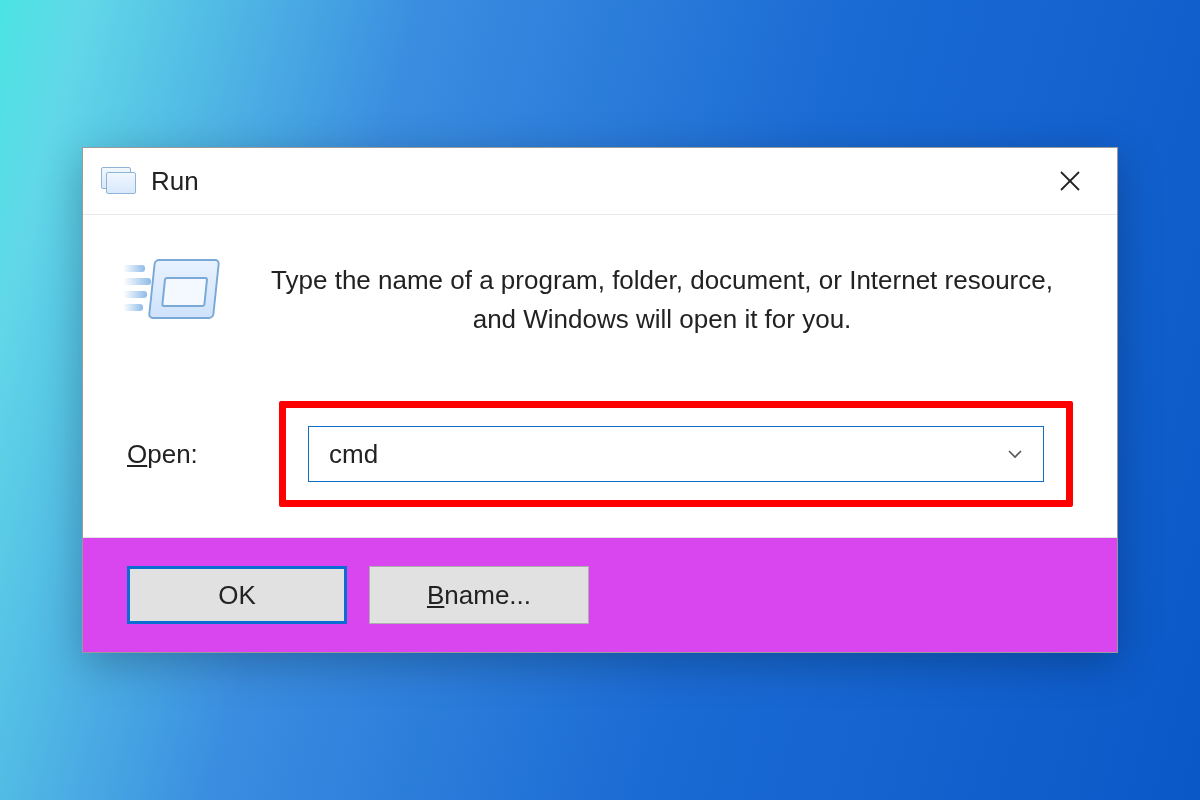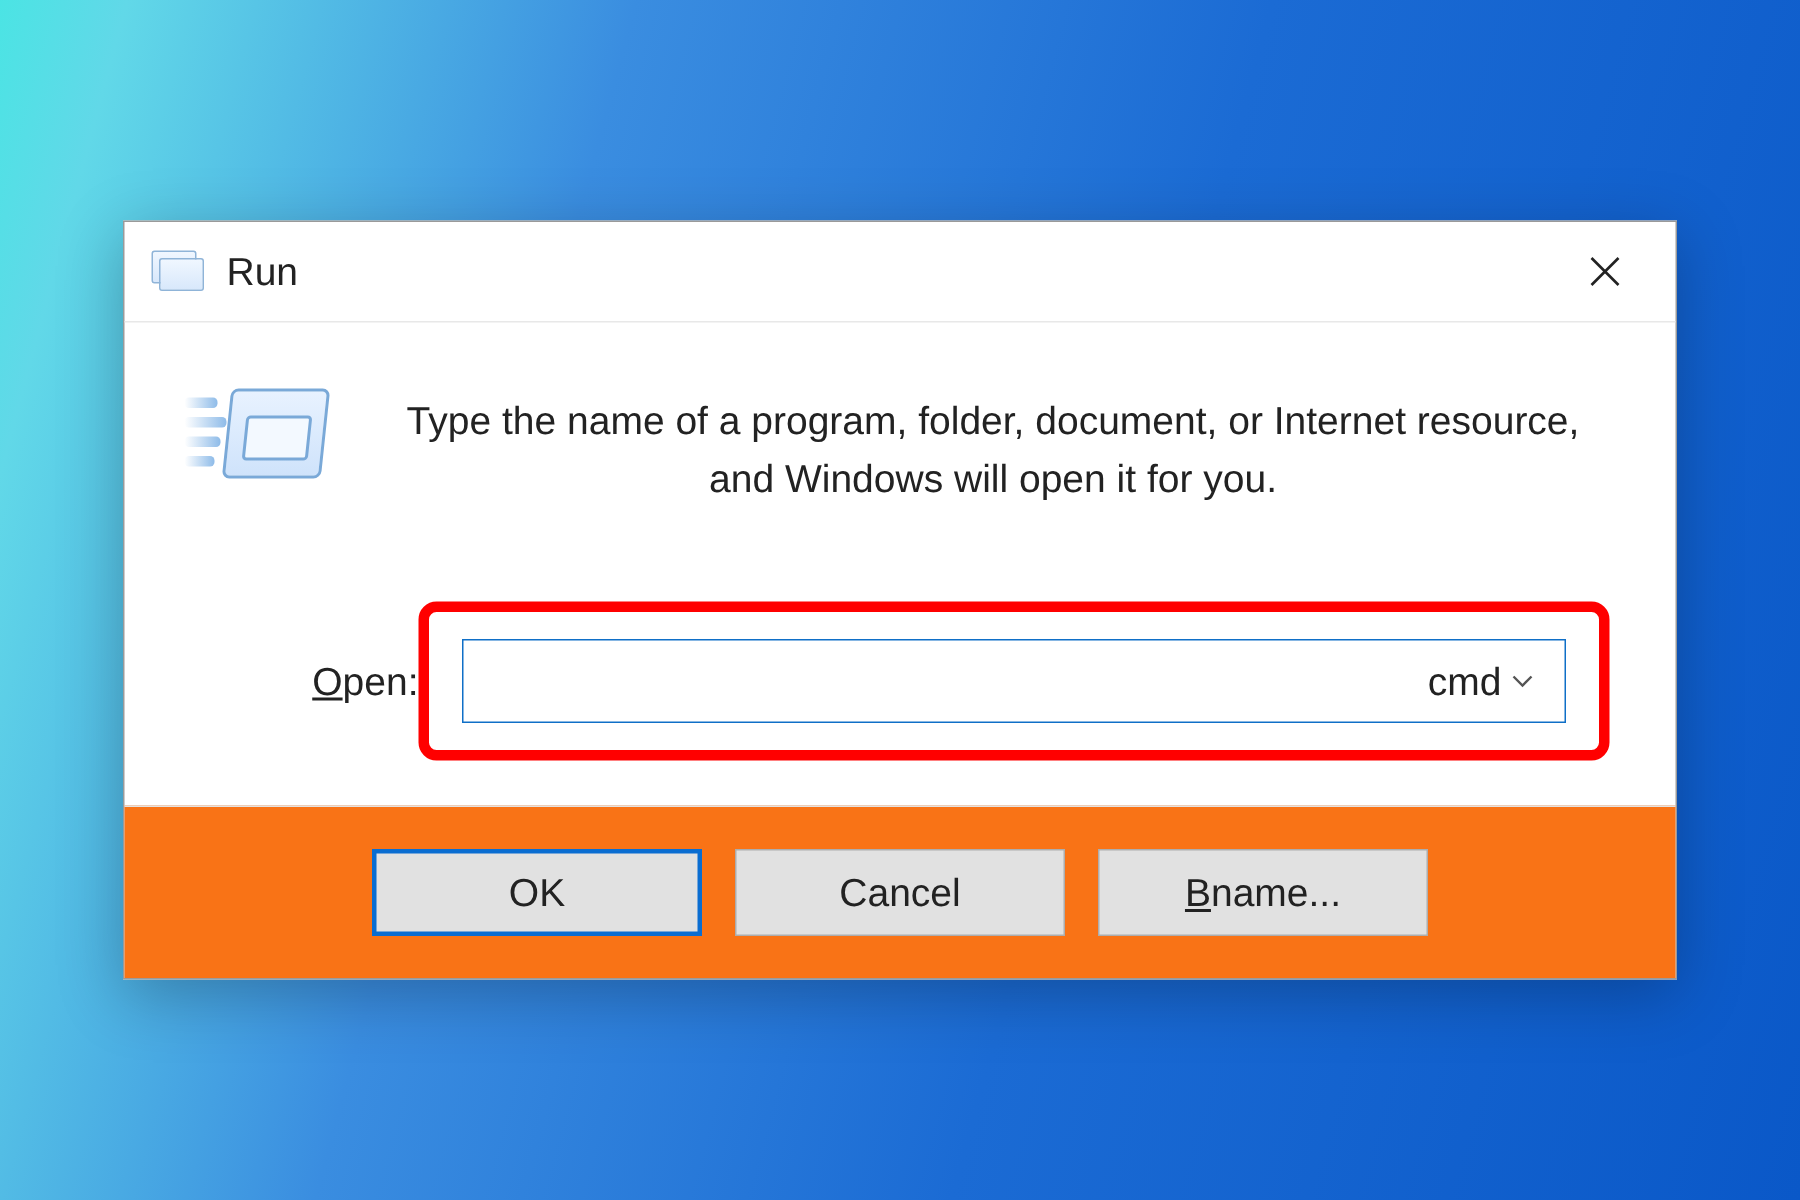--- a/index.html
+++ b/index.html
@@ -92,32 +92,31 @@
       line-height: 1.5;
       padding-top: 6px;
       text-align: center;
     }
     .open-row {
       display: flex;
       align-items: center;
       padding: 0 44px 30px 44px;
       margin-top: 52px;
       gap: 0;
-      text-align: right;
     }
     .open-label {
       font-size: 26px;
       color: #222;
       width: 152px;
       flex-shrink:0;
     }
     .open-label .ul { text-decoration: underline; }
     .highlight {
       border: 7px solid #ff0000;
-      border-radius: 12px;
+      border-radius: 2px;
       padding: 18px 22px;
       flex: 1;
       display: flex;
     }
     .combo {
       flex:1;
       border: 1px solid #0f6fc7;
       background: #fff;
       height: 56px;
       display:flex;
@@ -126,25 +125,25 @@
       font-size: 26px;
       color:#222;
     }
     .combo-value { flex:1; }
     .combo-caret {
       width:28px; height:28px;
       display:flex; align-items:center; justify-content:center;
     }
     .combo-caret svg{width:20px;height:20px;}
     .button-bar {
-      background: #f97316;
+      background: #d946ef;
       border-top: 1px solid #e2e2e2;
       padding: 28px 44px;
       display:flex;
-      justify-content:center;
+      justify-content:flex-start;
       gap: 22px;
     }
     .btn {
       width: 220px;
       height: 58px;
       background: #e1e1e1;
       border: 1px solid #adadad;
       font-size: 26px;
       color:#222;
       display:flex; align-items:center; justify-content:center;
@@ -202,21 +201,18 @@
         </div>
       </div>
     </div>
   </div>
 
   <div class="button-bar">
     <button class="btn default">
       <span>OK</span>
     </button>
     <button class="btn">
-      <span>Cancel</span>
-    </button>
-    <button class="btn">
       <span class="ul">B</span>
         <span>name...</span>
     </button>
   </div>
 
 </div>
 
 </body></html>

